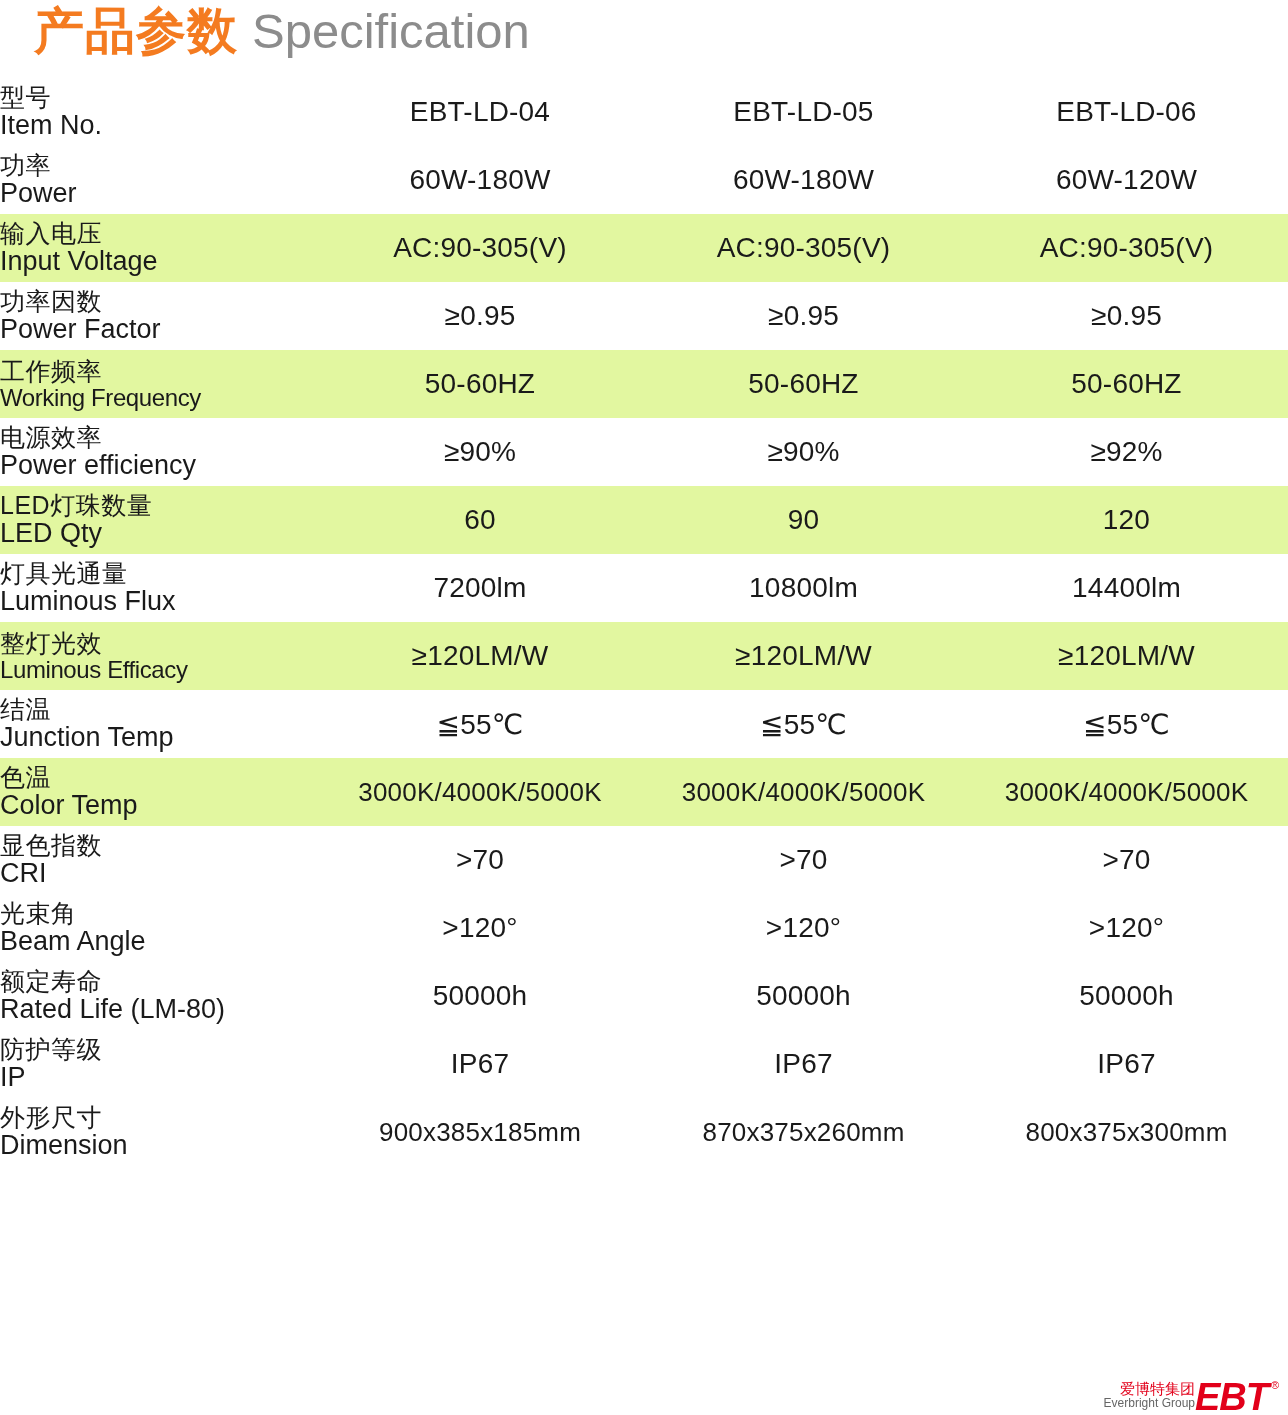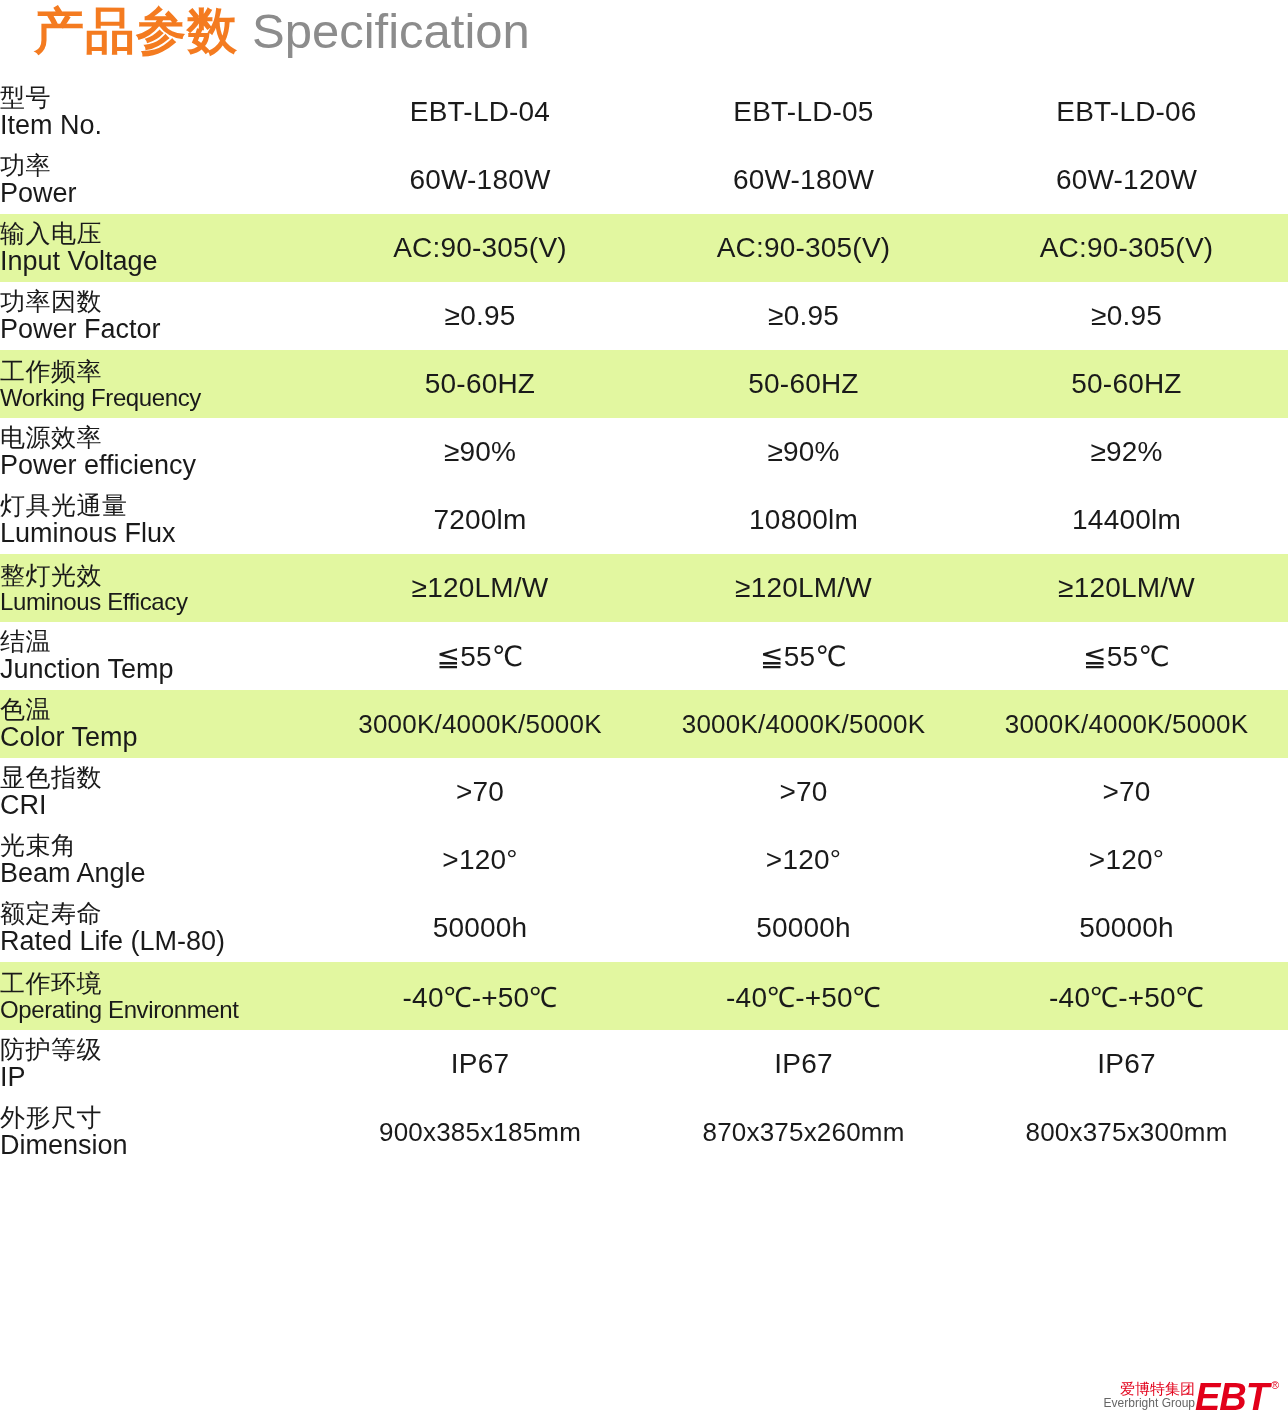--- a/index.html
+++ b/index.html
@@ -207,20 +207,29 @@
       <tr class="plain">
         <td class="label-cell">
           <span class="label-cn">电源效率</span>
           <span class="label-en">Power efficiency</span>
         </td>
         <td class="val-cell">≥90%</td>
         <td class="val-cell">≥90%</td>
         <td class="val-cell">≥92%</td>
       </tr>
 
+      <tr class="alt">
+        <td class="label-cell">
+          <span class="label-cn">LED灯珠数量</span>
+          <span class="label-en">LED Qty</span>
+        </td>
+        <td class="val-cell">60</td>
+        <td class="val-cell">90</td>
+        <td class="val-cell">120</td>
+      </tr>
 
       <tr class="plain">
         <td class="label-cell">
           <span class="label-cn">灯具光通量</span>
           <span class="label-en">Luminous Flux</span>
         </td>
         <td class="val-cell">7200lm</td>
         <td class="val-cell">10800lm</td>
         <td class="val-cell">14400lm</td>
       </tr>
@@ -278,29 +287,20 @@
       <tr class="plain">
         <td class="label-cell">
           <span class="label-cn">额定寿命</span>
           <span class="label-en">Rated Life (LM-80)</span>
         </td>
         <td class="val-cell">50000h</td>
         <td class="val-cell">50000h</td>
         <td class="val-cell">50000h</td>
       </tr>
 
-      <tr class="alt">
-        <td class="label-cell">
-          <span class="label-cn">工作环境</span>
-          <span class="label-en narrow">Operating Environment</span>
-        </td>
-        <td class="val-cell">-40℃-+50℃</td>
-        <td class="val-cell">-40℃-+50℃</td>
-        <td class="val-cell">-40℃-+50℃</td>
-      </tr>
 
       <tr class="plain">
         <td class="label-cell">
           <span class="label-cn">防护等级</span>
           <span class="label-en">IP</span>
         </td>
         <td class="val-cell">IP67</td>
         <td class="val-cell">IP67</td>
         <td class="val-cell">IP67</td>
       </tr>

